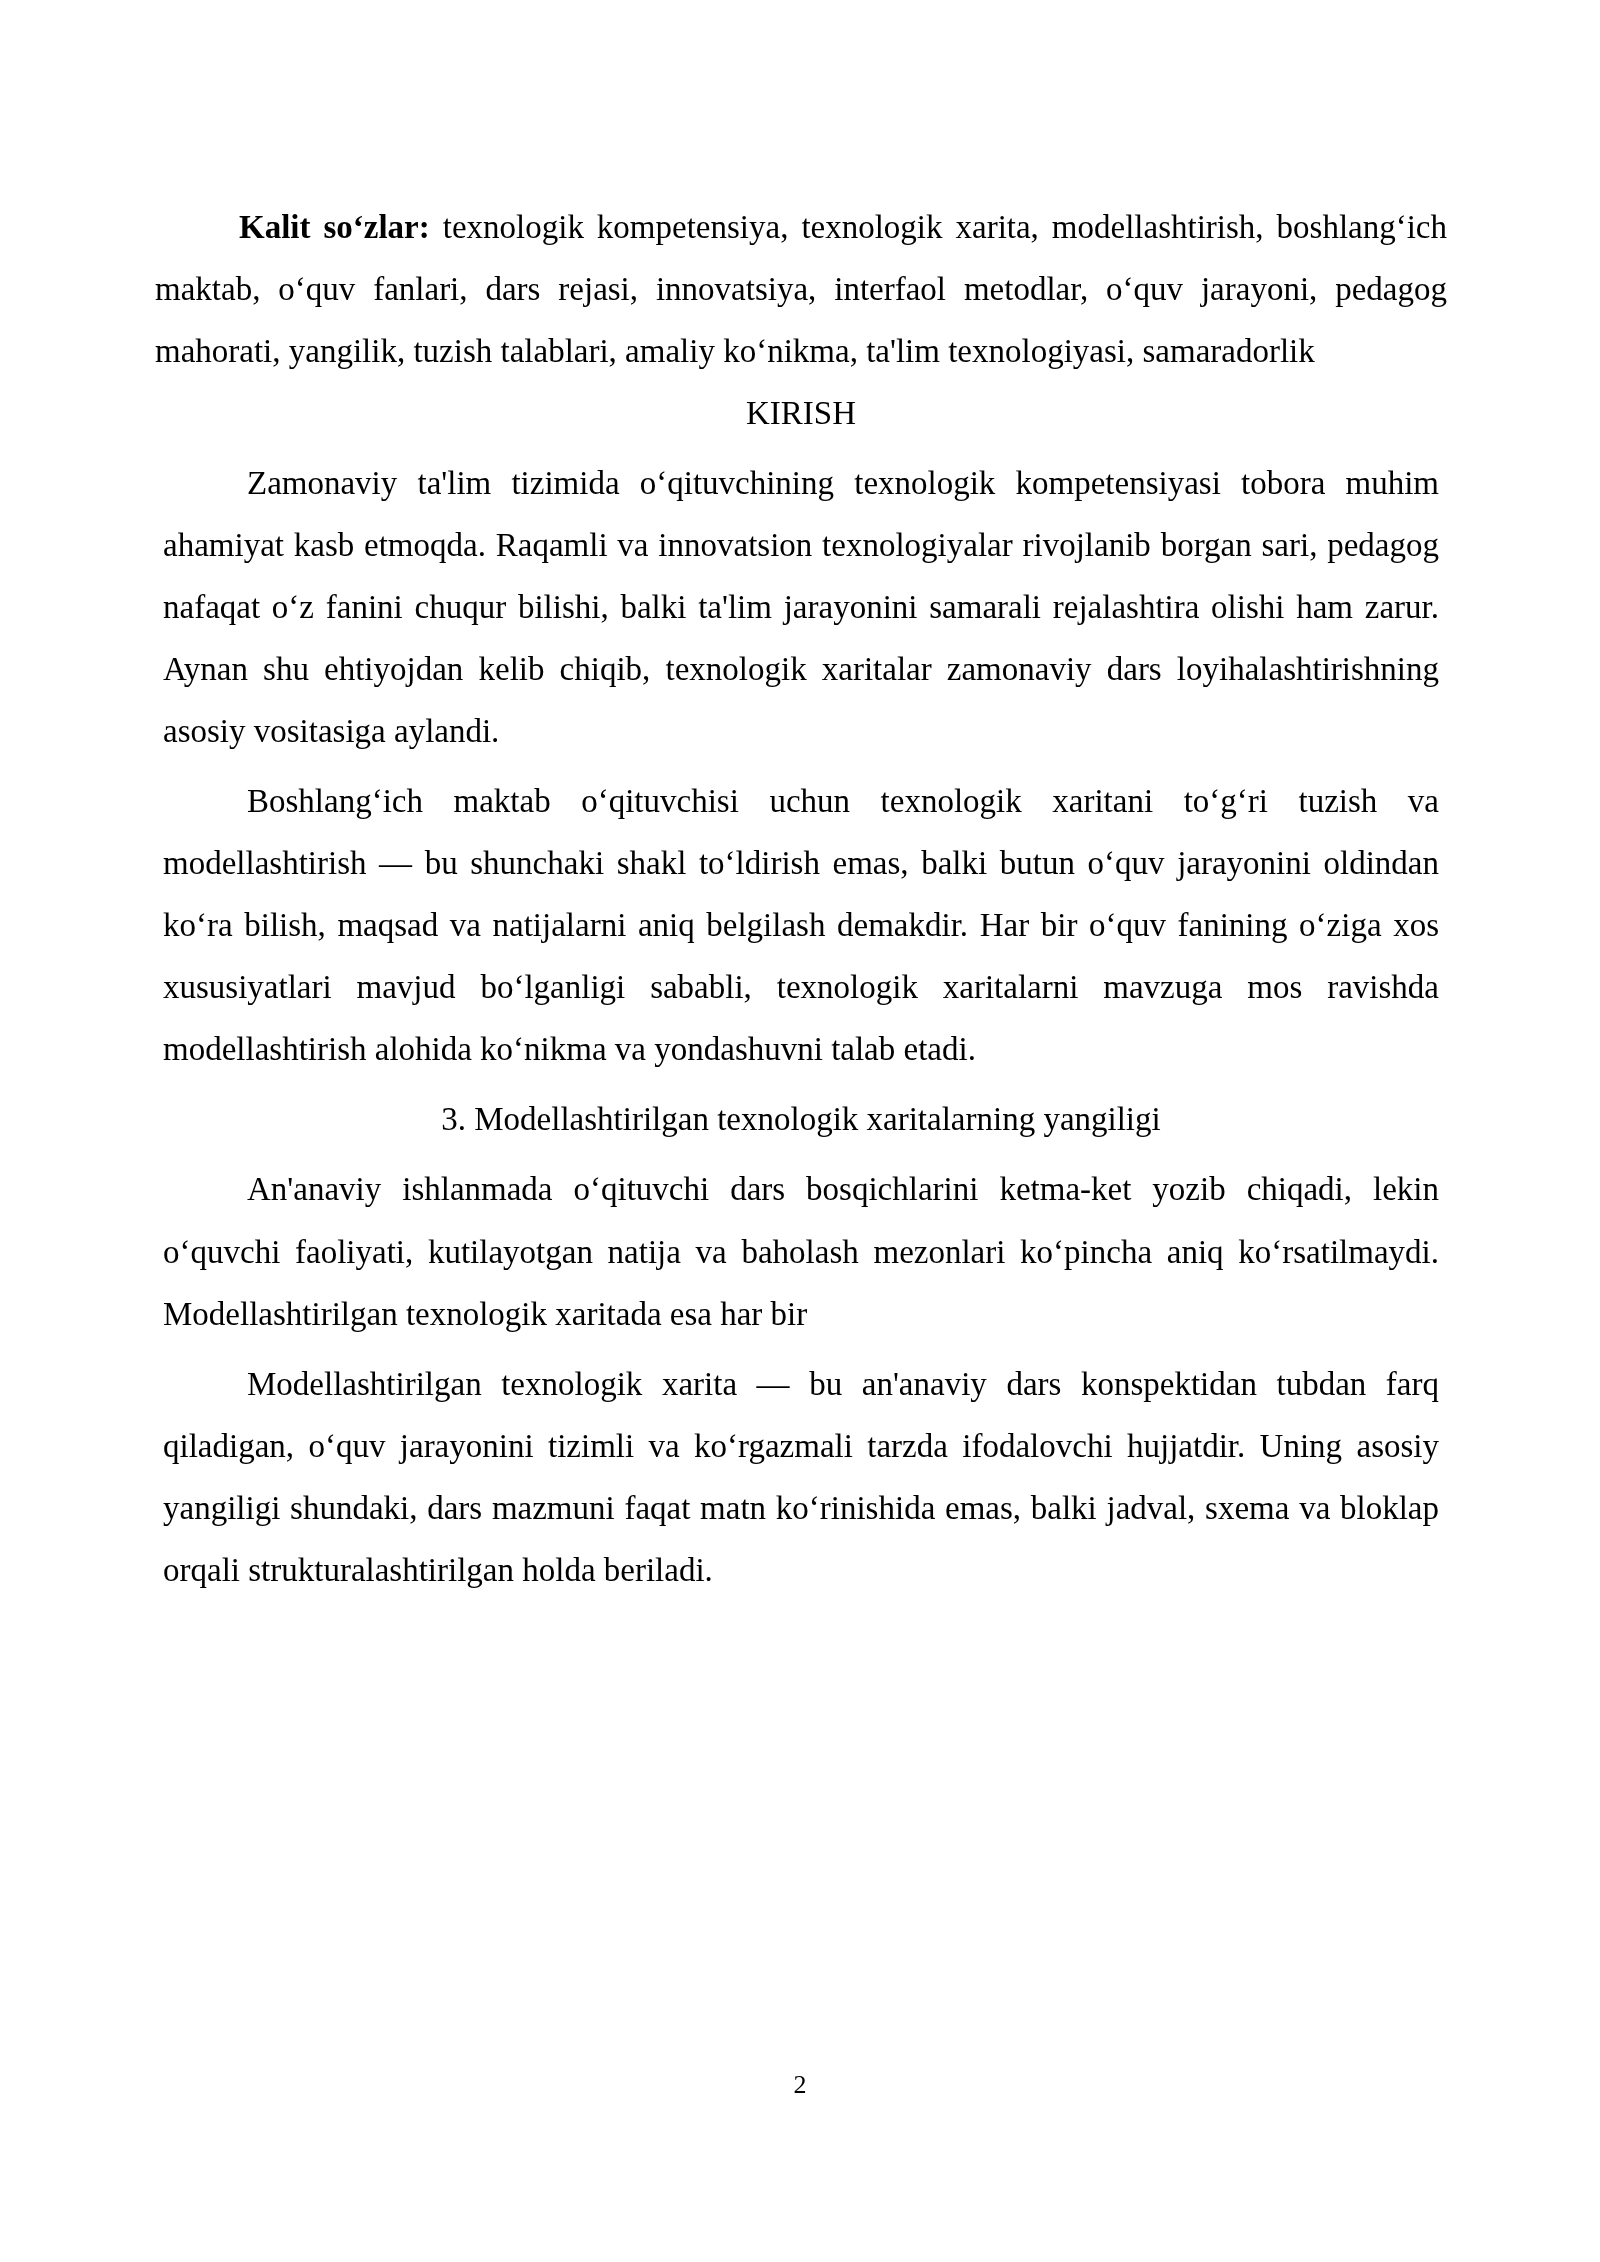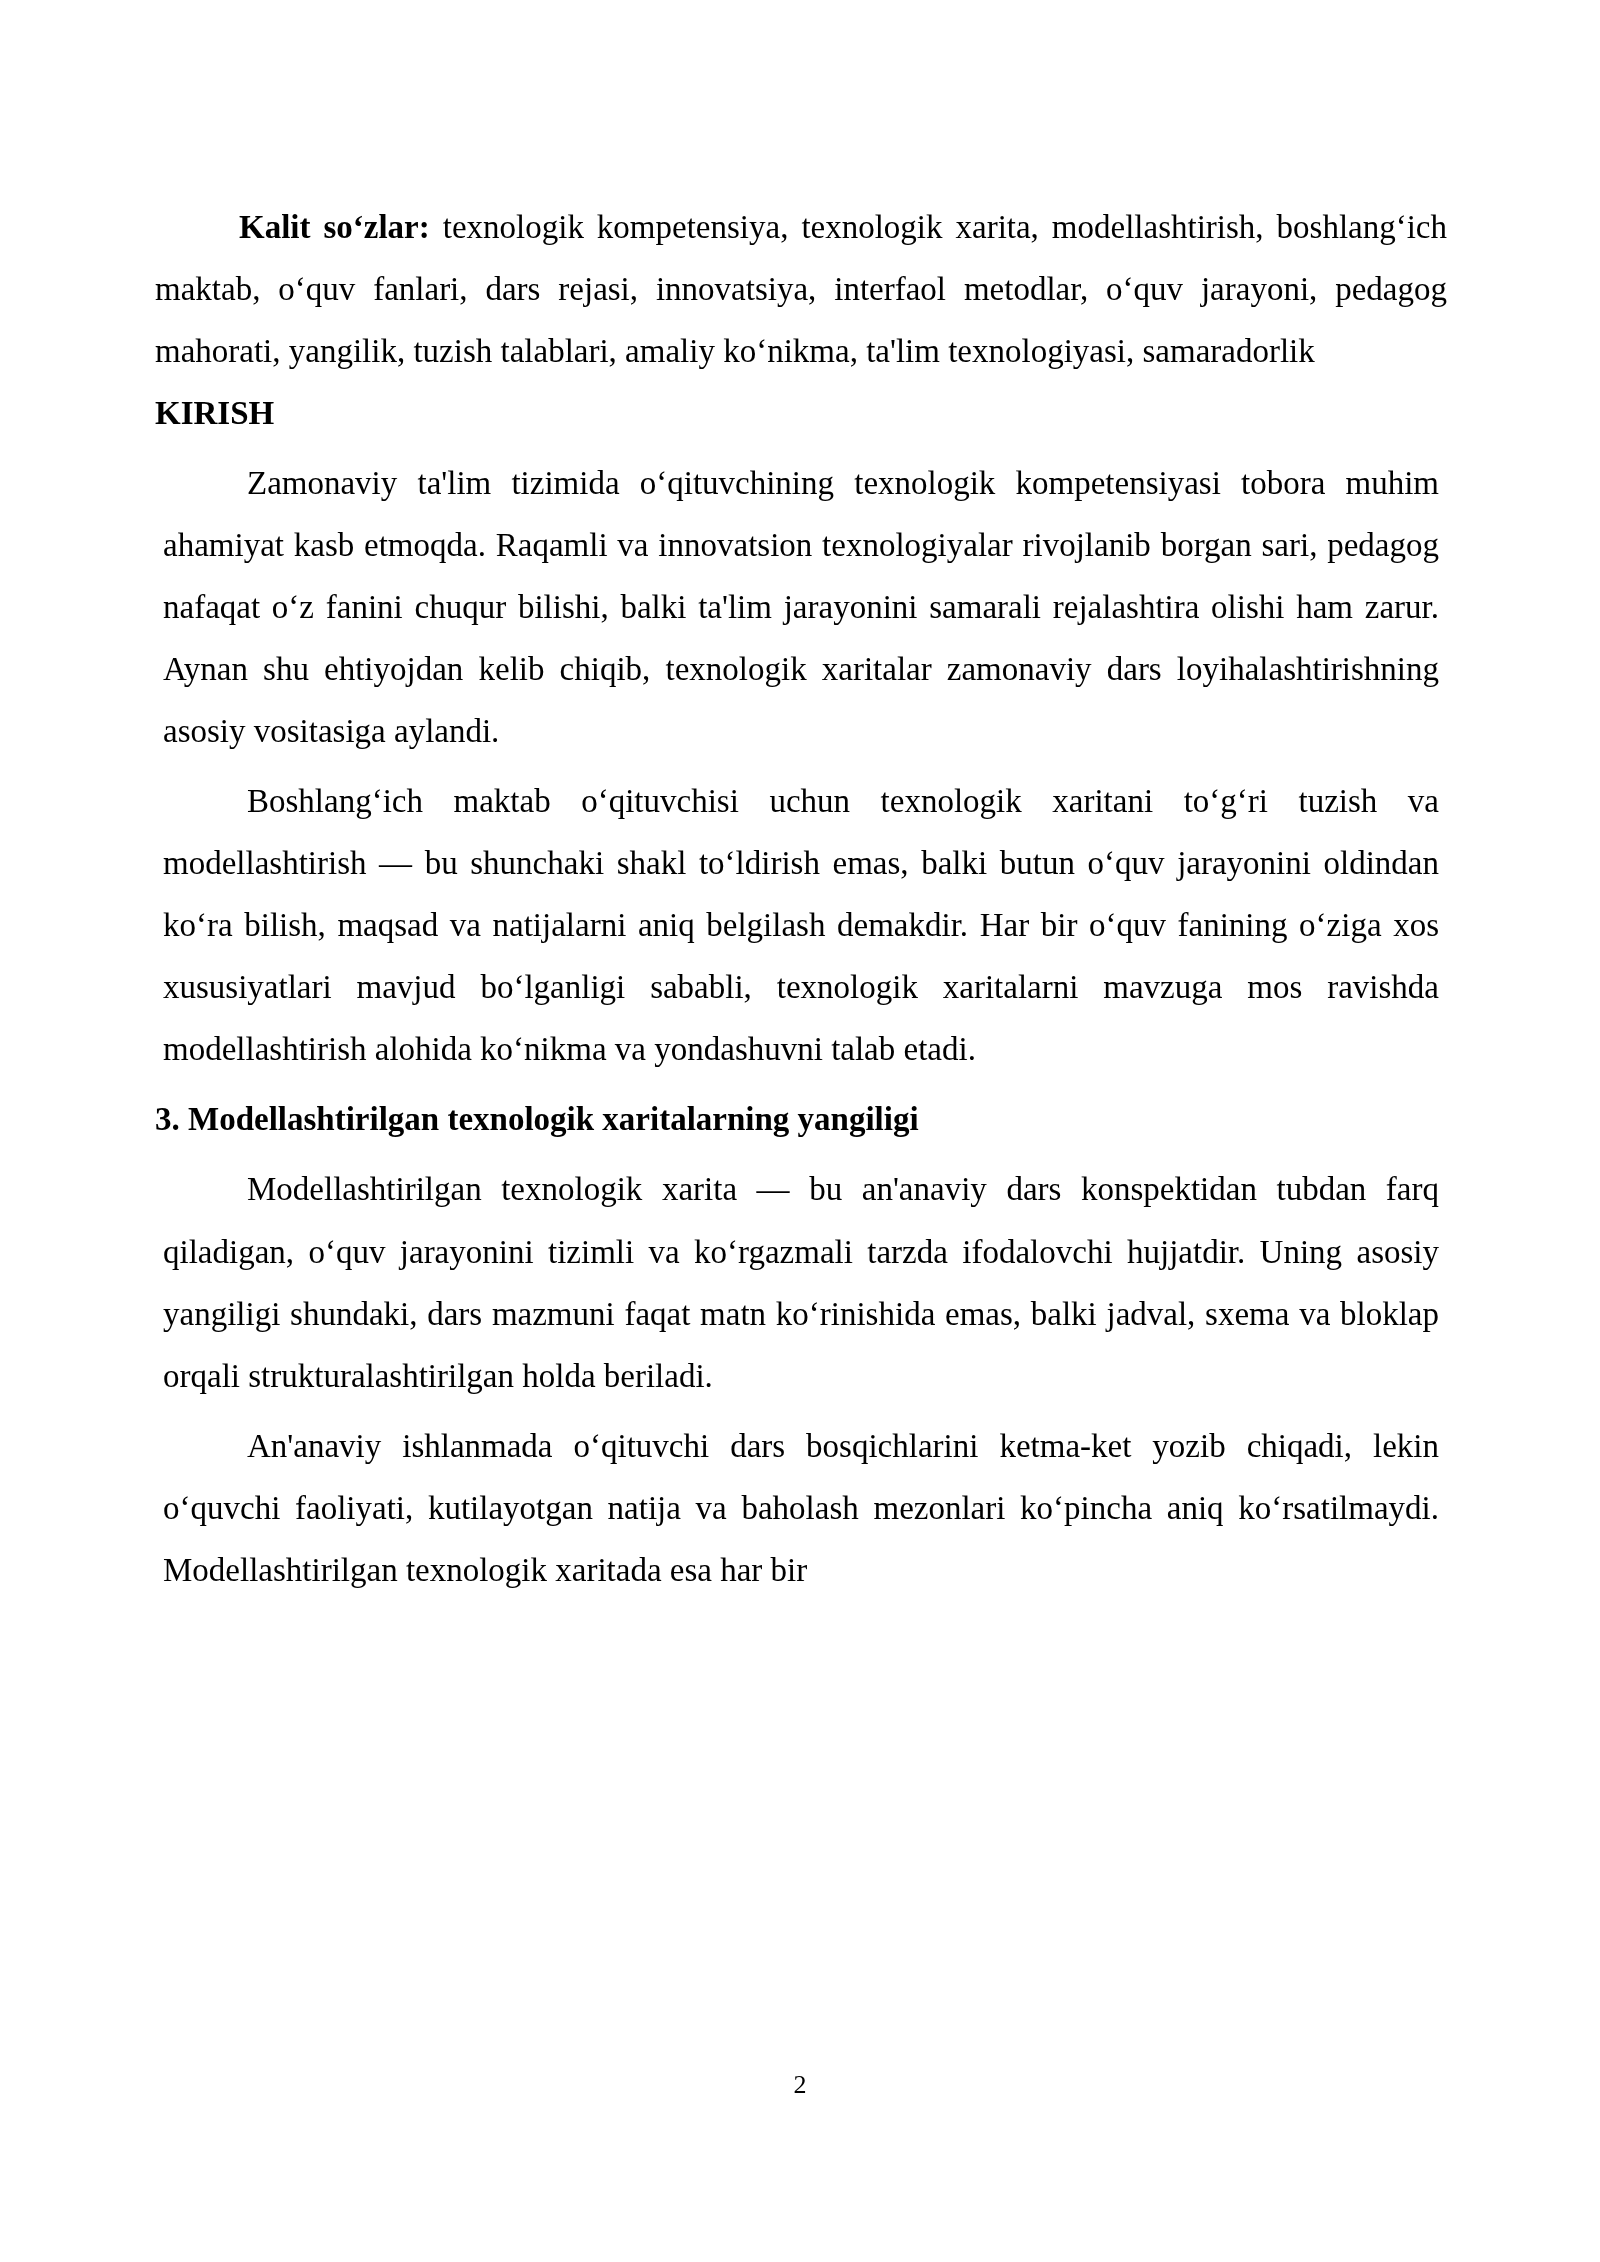--- a/index.html
+++ b/index.html
@@ -41,22 +41,22 @@
     text-align: justify;
     text-indent: 84px;
   }
   p.keywords .label {
     font-weight: bold;
   }
   h2.section-heading {
     margin: 0;
     font-size: 33px;
     line-height: 1.88;
-    font-weight: bold;
-    text-align: left;
+    font-weight: normal;
+    text-align: center;
     text-indent: 0;
   }
   .page-number {
     position: absolute;
     left: 0;
     right: 0;
     top: 2072px;
     text-align: center;
     font-size: 26px;
     line-height: 1;
@@ -73,21 +73,21 @@
 
     <h2 class="section-heading">KIRISH</h2>
 
     <p class="body-para">Zamonaviy ta'lim tizimida o‘qituvchining texnologik kompetensiyasi tobora muhim ahamiyat kasb etmoqda. Raqamli va innovatsion texnologiyalar rivojlanib borgan sari, pedagog nafaqat o‘z fanini chuqur bilishi, balki ta'lim jarayonini samarali rejalashtira olishi ham zarur. Aynan shu ehtiyojdan kelib chiqib, texnologik xaritalar zamonaviy dars loyihalashtirishning asosiy vositasiga aylandi.</p>
 
     <p class="body-para">Boshlang‘ich maktab o‘qituvchisi uchun texnologik xaritani to‘g‘ri tuzish va modellashtirish — bu shunchaki shakl to‘ldirish emas, balki butun o‘quv jarayonini oldindan ko‘ra bilish, maqsad va natijalarni aniq belgilash demakdir. Har bir o‘quv fanining o‘ziga xos xususiyatlari mavjud bo‘lganligi sababli, texnologik xaritalarni mavzuga mos ravishda modellashtirish alohida ko‘nikma va yondashuvni talab etadi.</p>
 
 
     <h2 class="section-heading">3. Modellashtirilgan texnologik xaritalarning yangiligi</h2>
 
+    <p class="body-para">An'anaviy ishlanmada o‘qituvchi dars bosqichlarini ketma-ket yozib chiqadi, lekin o‘quvchi faoliyati, kutilayotgan natija va baholash mezonlari ko‘pincha aniq ko‘rsatilmaydi. Modellashtirilgan texnologik xaritada esa har bir</p>
+
     <p class="body-para">Modellashtirilgan texnologik xarita — bu an'anaviy dars konspektidan tubdan farq qiladigan, o‘quv jarayonini tizimli va ko‘rgazmali tarzda ifodalovchi hujjatdir. Uning asosiy yangiligi shundaki, dars mazmuni faqat matn ko‘rinishida emas, balki jadval, sxema va bloklap orqali strukturalashtirilgan holda beriladi.</p>
-
-    <p class="body-para">An'anaviy ishlanmada o‘qituvchi dars bosqichlarini ketma-ket yozib chiqadi, lekin o‘quvchi faoliyati, kutilayotgan natija va baholash mezonlari ko‘pincha aniq ko‘rsatilmaydi. Modellashtirilgan texnologik xaritada esa har bir</p>
 
   </div>
 
   <div class="page-number">2</div>
 
 </div>
 
 </body></html>

